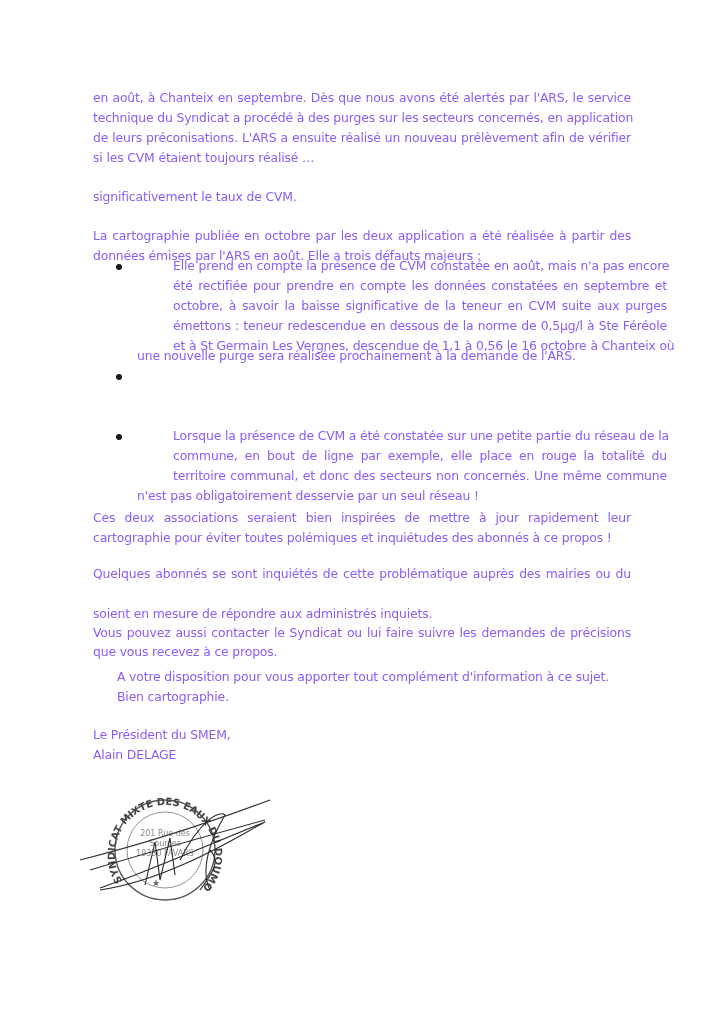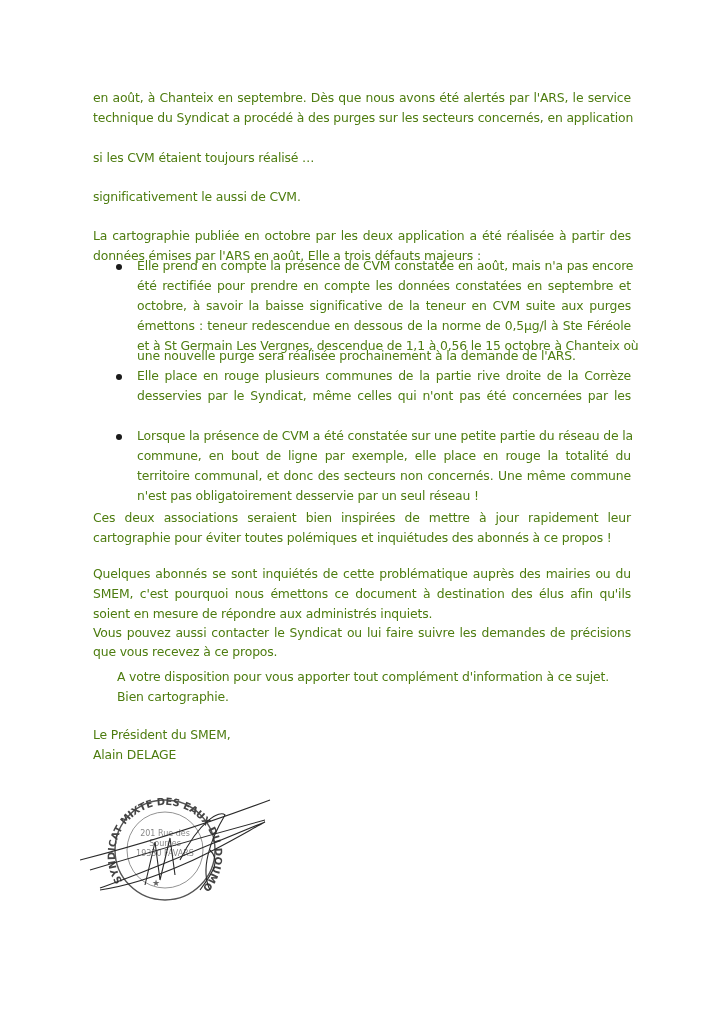--- a/index.html
+++ b/index.html
@@ -1,72 +1,70 @@
 <!DOCTYPE html>
 <html><head>
   <meta charset="utf-8">
   <style>
     html, body { margin: 0; padding: 0; background: #ffffff; }
     body { width: 724px; height: 1024px; position: relative; overflow: hidden; }
     .page {
       position: absolute; left: 0; top: 0; width: 581px; height: 1024px;
-      background: #ffffff; color: #4d7c0f;
+      background: #ffffff; color: #8b5cf6;
       font-family: "DejaVu Sans", sans-serif;
       font-size: 12.4px;
     }
     .line {
       position: absolute; left: 93px; white-space: nowrap;
       letter-spacing: -0.15px;
     }
     .just { width: 538px; text-align-last: justify; text-align: justify; }
     .bullet-line { left: 137px; }
-    .bullet-line.just { width: 494px; }
+    .bullet-line.just { width: 494px; margin-left: 36px; }
     .bullet {
       position: absolute; left: 116px; width: 6px; height: 6px; border-radius: 50%;
       background: #1a1a1a;
     }
     .indent { left: 117px; }
     .stamp { position: absolute; left: 80px; top: 780px; width: 240px; height: 140px; }
   </style>
 </head>
 <body>
 
 <div class="page">
 
   <div class="line just" style="top:90px">en août, à Chanteix en septembre. Dès que nous avons été alertés par l'ARS, le service</div>
   <div class="line just" style="top:110px">technique du Syndicat a procédé à des purges sur les secteurs concernés, en application</div>
+  <div class="line just" style="top:130px">de leurs préconisations. L'ARS a ensuite réalisé un nouveau prélèvement afin de vérifier</div>
   <div class="line" style="top:150px">si les CVM étaient toujours réalisé …</div>
-  <div class="line" style="top:189px">significativement le aussi de CVM.</div>
+  <div class="line" style="top:189px">significativement le taux de CVM.</div>
 
   <div class="line just" style="top:228px">La cartographie publiée en octobre par les deux application a été réalisée à partir des</div>
   <div class="line" style="top:248px">données émises par l'ARS en août. Elle a trois défauts majeurs :</div>
 
   <div class="bullet" style="top:264px"></div>
   <div class="line bullet-line just" style="top:258px">Elle prend en compte la présence de CVM constatée en août, mais n'a pas encore</div>
   <div class="line bullet-line just" style="top:278px">été rectifiée pour prendre en compte les données constatées en septembre et</div>
   <div class="line bullet-line just" style="top:298px">octobre, à savoir la baisse significative de la teneur en CVM suite aux purges</div>
   <div class="line bullet-line just" style="top:318px">émettons : teneur redescendue en dessous de la norme de 0,5µg/l à Ste Féréole</div>
-  <div class="line bullet-line just" style="top:338px">et à St Germain Les Vergnes, descendue de 1,1 à 0,56 le 15 octobre à Chanteix où</div>
+  <div class="line bullet-line just" style="top:338px">et à St Germain Les Vergnes, descendue de 1,1 à 0,56 le 16 octobre à Chanteix où</div>
   <div class="line bullet-line" style="top:348px">une nouvelle purge sera réalisée prochainement à la demande de l'ARS.</div>
 
   <div class="bullet" style="top:374px"></div>
-  <div class="line bullet-line just" style="top:368px">Elle place en rouge plusieurs communes de la partie rive droite de la Corrèze</div>
-  <div class="line bullet-line just" style="top:388px">desservies par le Syndicat, même celles qui n'ont pas été concernées par les</div>
 
   <div class="bullet" style="top:434px"></div>
   <div class="line bullet-line just" style="top:428px">Lorsque la présence de CVM a été constatée sur une petite partie du réseau de la</div>
   <div class="line bullet-line just" style="top:448px">commune, en bout de ligne par exemple, elle place en rouge la totalité du</div>
   <div class="line bullet-line just" style="top:468px">territoire communal, et donc des secteurs non concernés. Une même commune</div>
   <div class="line bullet-line" style="top:488px">n'est pas obligatoirement desservie par un seul réseau !</div>
 
   <div class="line just" style="top:510px">Ces deux associations seraient bien inspirées de mettre à jour rapidement leur</div>
   <div class="line" style="top:530px">cartographie pour éviter toutes polémiques et inquiétudes des abonnés à ce propos !</div>
 
   <div class="line just" style="top:566px">Quelques abonnés se sont inquiétés de cette problématique auprès des mairies ou du</div>
-  <div class="line just" style="top:586px">SMEM, c'est pourquoi nous émettons ce document à destination des élus afin qu'ils</div>
   <div class="line" style="top:606px">soient en mesure de répondre aux administrés inquiets.</div>
   <div class="line just" style="top:625px">Vous pouvez aussi contacter le Syndicat ou lui faire suivre les demandes de précisions</div>
   <div class="line" style="top:644px">que vous recevez à ce propos.</div>
 
   <div class="line indent" style="top:669px">A votre disposition pour vous apporter tout complément d'information à ce sujet.</div>
   <div class="line indent" style="top:689px">Bien cartographie.</div>
 
   <div class="line" style="top:727px">Le Président du SMEM,</div>
   <div class="line" style="top:747px">Alain DELAGE</div>
 

